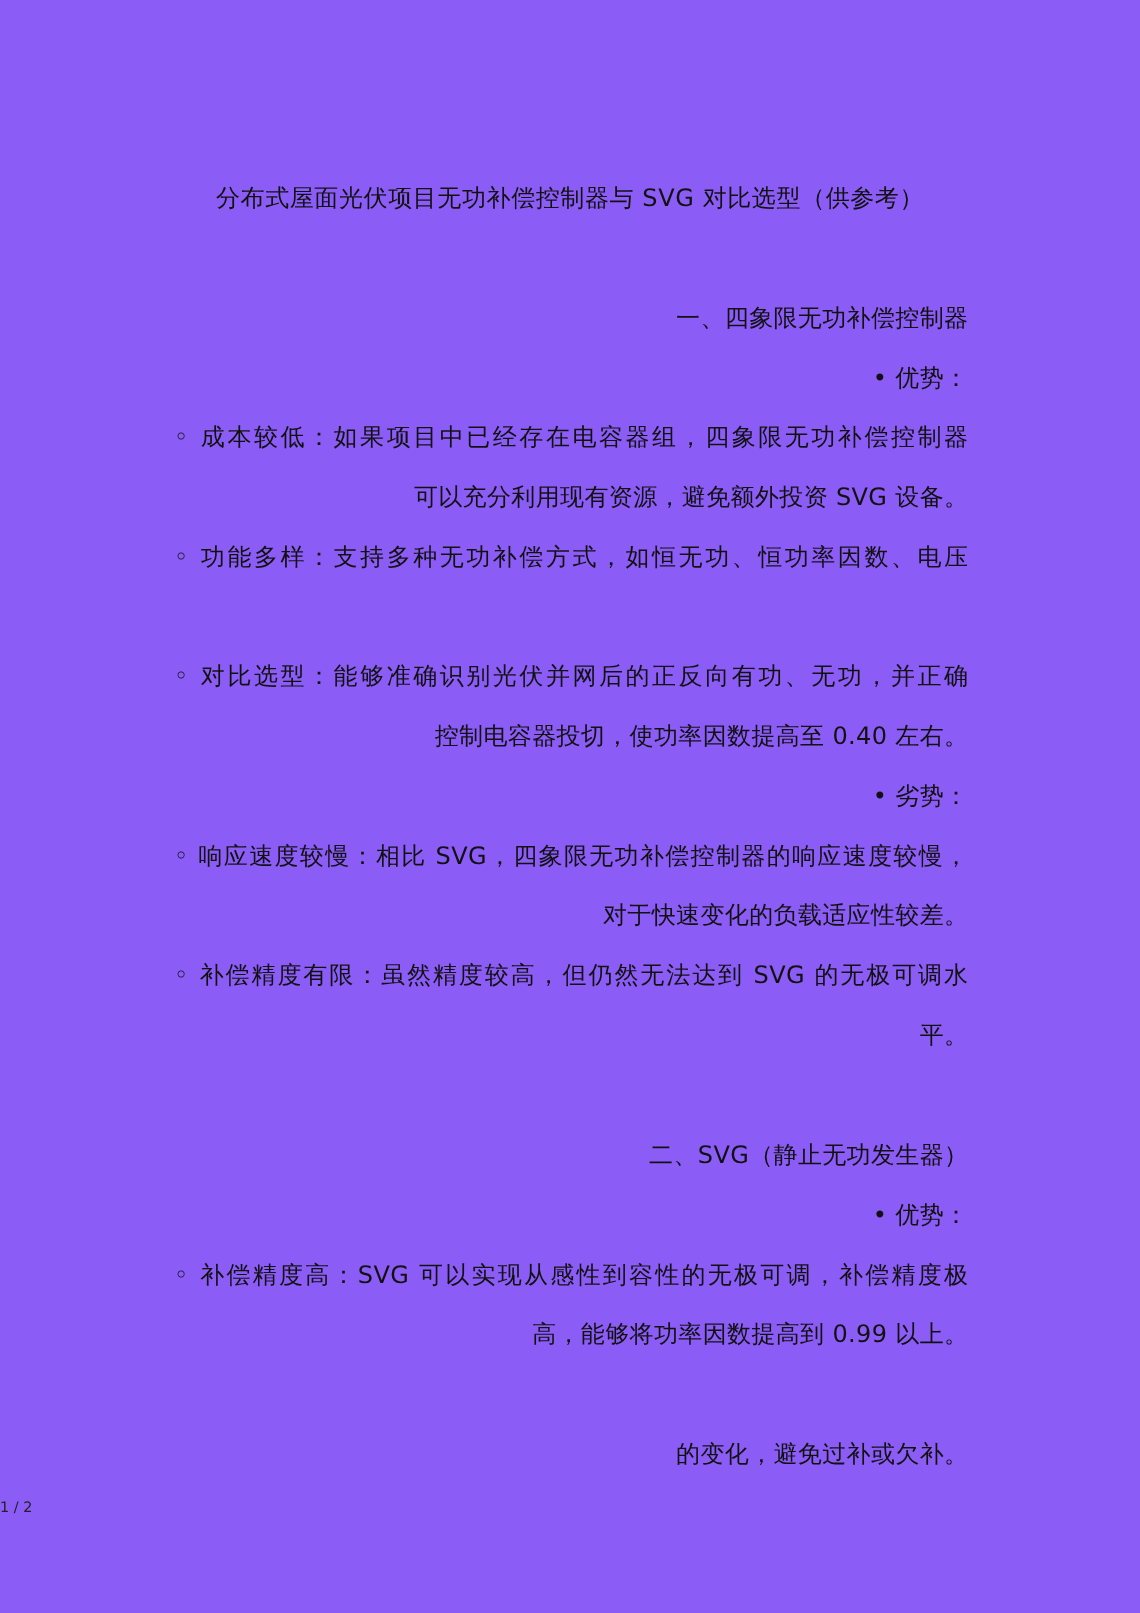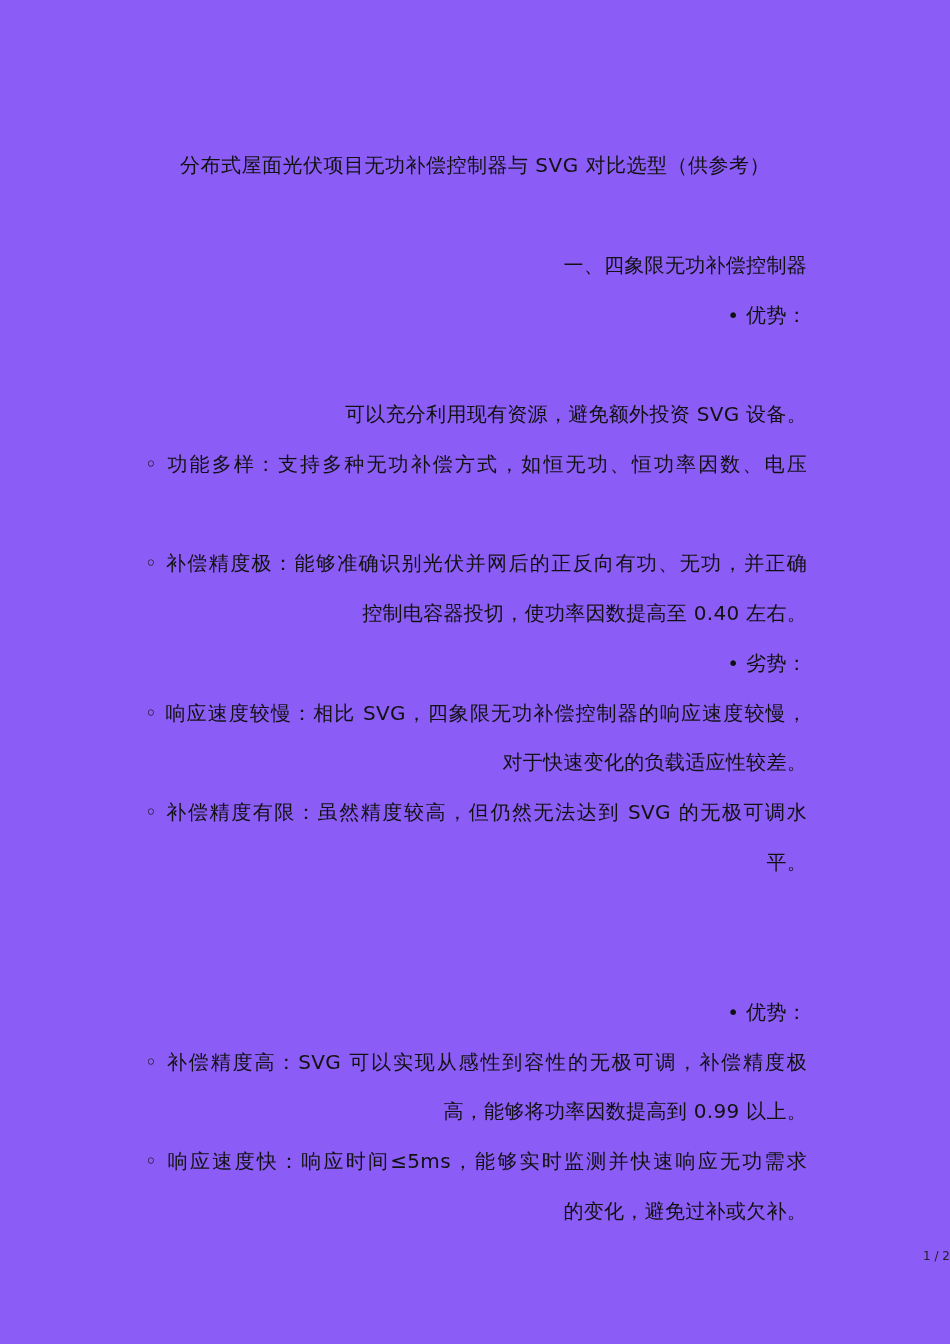--- a/index.html
+++ b/index.html
@@ -4,49 +4,50 @@
   <style>
     html, body { margin: 0; padding: 0; background: #ffffff; }
     body { width: 950px; height: 1344px; position: relative; overflow: hidden;
       font-family: "DejaVu Sans", "Liberation Sans", sans-serif; color: #111111; }
     .page { position: absolute; left: 0; top: 0; width: 950px; height: 1344px; background: #8b5cf6; padding-left: 12px; }
     .title { position: absolute; top: 150px; left: 0; width: 950px; text-align: center;
       font-size: 20px; line-height: 30px; letter-spacing: 0.5px; }
     .line { position: absolute; left: 145px; width: 662px; font-size: 20px; line-height: 30px;
       white-space: nowrap; letter-spacing: 0.3px; text-align: right; }
     .justify { text-align: justify; text-align-last: justify; }
-    .footer { position: absolute; top: 1248px; left: 0; width: 950px; text-align: right;
+    .footer { position: absolute; top: 1248px; left: 0; width: 950px; text-align: left;
       font-size: 12px; line-height: 16px; color: #222; }
   </style>
 </head>
 <body>
 
 <div class="page">
   <div class="title">分布式屋面光伏项目无功补偿控制器与 SVG 对比选型（供参考）</div>
 
   <div class="line" style="top:250px">一、四象限无功补偿控制器</div>
   <div class="line" style="top:300px">• 优势：</div>
 
+  <div class="line justify" style="top:349px">◦ 成本较低：如果项目中已经存在电容器组，四象限无功补偿控制器</div>
   <div class="line justify" style="top:449px">◦ 功能多样：支持多种无功补偿方式，如恒无功、恒功率因数、电压</div>
 
   <div class="line" style="top:399px">可以充分利用现有资源，避免额外投资 SVG 设备。</div>
 
-  <div class="line justify" style="top:548px">◦ 补偿精度极：能够准确识别光伏并网后的正反向有功、无功，并正确</div>
+  <div class="line justify" style="top:548px">◦ 对比选型：能够准确识别光伏并网后的正反向有功、无功，并正确</div>
   <div class="line" style="top:598px">控制电容器投切，使功率因数提高至 0.40 左右。</div>
 
   <div class="line" style="top:648px">• 劣势：</div>
 
   <div class="line justify" style="top:698px">◦ 响应速度较慢：相比 SVG，四象限无功补偿控制器的响应速度较慢，</div>
   <div class="line" style="top:747px">对于快速变化的负载适应性较差。</div>
 
   <div class="line justify" style="top:797px">◦ 补偿精度有限：虽然精度较高，但仍然无法达到 SVG 的无极可调水</div>
   <div class="line" style="top:847px">平。</div>
 
+  <div class="line" style="top:947px">二、SVG（静止无功发生器）</div>
   <div class="line" style="top:997px">• 优势：</div>
 
   <div class="line justify" style="top:1047px">◦ 补偿精度高：SVG 可以实现从感性到容性的无极可调，补偿精度极</div>
   <div class="line" style="top:1096px">高，能够将功率因数提高到 0.99 以上。</div>
 
-  <div class="line justify" style="top:1146px">◦ 响应速度快：响应时间≤5ms，能够实时监测并快速响应无功需求</div>
   <div class="line" style="top:1196px">的变化，避免过补或欠补。</div>
 
   <div class="footer">1 / 2</div>
 </div>
 
 </body></html>

